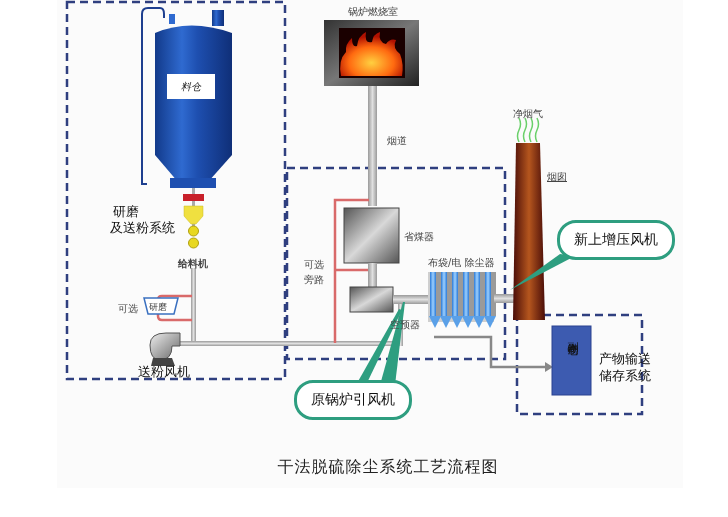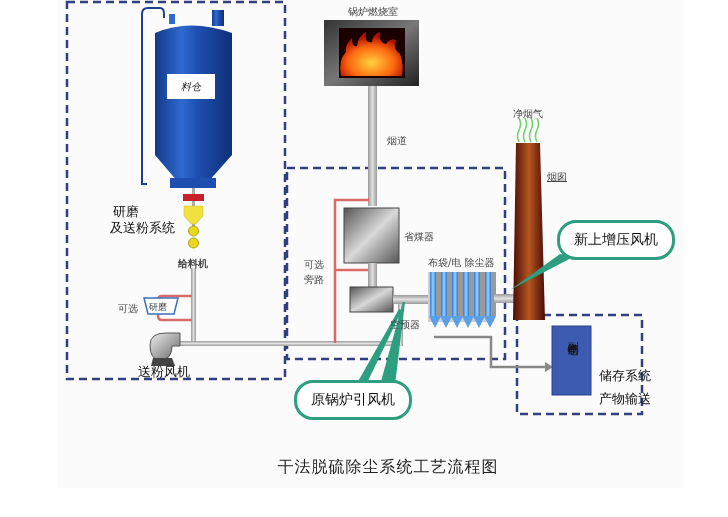--- a/index.html
+++ b/index.html
@@ -173,21 +173,21 @@
 <div class="lbl sm" style="left:387px;top:134px;">烟道</div>
 <div class="lbl sm" style="left:404px;top:230px;">省煤器</div>
 <div class="lbl sm" style="left:304px;top:258px;">可选</div>
 <div class="lbl sm" style="left:304px;top:273px;">旁路</div>
 <div class="lbl sm" style="left:374px;top:318px;margin-left:16px;">空预器</div>
 <div class="lbl sm" style="left:428px;top:256px;">布袋/电 除尘器</div>
 
 <div class="lbl sm" style="left:513px;top:107px;text-align:right;">净烟气</div>
 <div class="lbl sm" style="left:547px;top:170px;text-decoration:underline;">烟囱</div>
 <div class="lbl vtext" style="left:564px;top:333px;color:#111;">副产物仓</div>
-<div class="lbl md" style="left:599px;top:350px;margin-top:40px;">产物输送</div>
+<div class="lbl md" style="left:599px;top:350px;">产物输送</div>
 <div class="lbl md" style="left:599px;top:367px;">储存系统</div>
 
 <div class="callout" style="left:557px;top:220px;width:112px;height:34px;">
   <span>新上增压风机</span>
 </div>
 <div class="callout" style="left:294px;top:380px;width:112px;height:34px;">
   <span>原锅炉引风机</span>
 </div>
 
 <div class="title">干法脱硫除尘系统工艺流程图</div>

